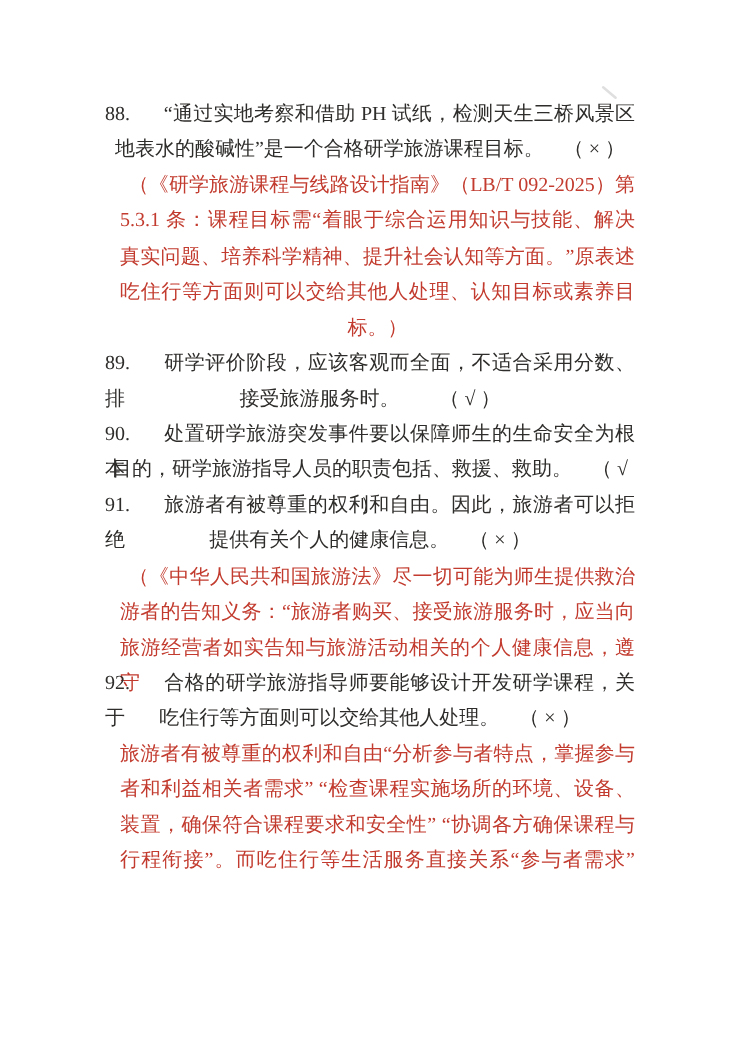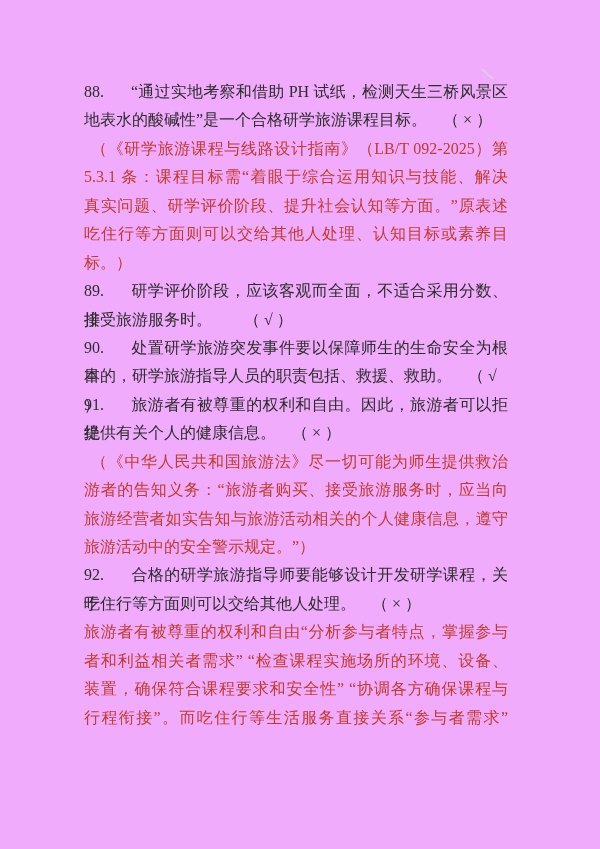--- a/index.html
+++ b/index.html
@@ -1,42 +1,42 @@
 <!DOCTYPE html>
 <html><head>
 <meta charset="utf-8">
 <style>
   html, body { margin: 0; padding: 0; background: #e8e8e8; }
   .page {
     position: relative;
     width: 600px;
     height: 849px;
-    background: #f0abfc;
+    background: #ffffff;
     overflow: hidden;
     font-family: "Liberation Serif", "DejaVu Serif", serif;
   }
   .content {
     position: absolute;
     left: 84px;
     top: 78px;
     width: 424px;
   }
   .ln {
     font-size: 16px;
     line-height: 28.45px;
     height: 28.45px;
     color: #2e2d2b;
-    text-align: left;
+    text-align: center;
     white-space: normal;
   }
   .ln.j {
     text-align: justify;
     text-align-last: justify;
   }
-  .ln.r { color: #c23b2e; }
+  .ln.r { color: #c23b2e; margin-left: 12px; }
   .ln.ind { padding-left: 7px; }
   .qnum {
     display: inline-block;
     width: 47px;
   }
   .artifact {
     position: absolute;
     left: 480px;
     top: 73px;
     width: 15px;
@@ -53,37 +53,36 @@
 <div class="page">
   <div class="artifact"></div>
 
   <div class="content">
 
     <div class="ln j"><span class="qnum">88.</span><span>“通过实地考察和借助 PH 试纸，检测天生三桥风景区</span></div>
     <div class="ln">地表水的酸碱性”是一个合格研学旅游课程目标。　（ × ）</div>
 
     <div class="ln r j ind">（《研学旅游课程与线路设计指南》（LB/T 092-2025）第</div>
     <div class="ln r j">5.3.1 条：课程目标需“着眼于综合运用知识与技能、解决</div>
-    <div class="ln r j">真实问题、研学评价阶段、提升社会认知等方面。”原表述</div>
+    <div class="ln r j">真实问题、培养科学精神、提升社会认知等方面。”原表述</div>
     <div class="ln r j">吃住行等方面则可以交给其他人处理、认知目标或素养目</div>
     <div class="ln r">标。）</div>
 
     <div class="ln j"><span class="qnum">89.</span><span>研学评价阶段，应该客观而全面，不适合采用分数、排</span></div>
     <div class="ln">接受旅游服务时。　　（ √ ）</div>
 
     <div class="ln j"><span class="qnum">90.</span><span>处置研学旅游突发事件要以保障师生的生命安全为根本</span></div>
     <div class="ln">目的，研学旅游指导人员的职责包括、救援、救助。　（ √ ）</div>
 
     <div class="ln j"><span class="qnum">91.</span><span>旅游者有被尊重的权利和自由。因此，旅游者可以拒绝</span></div>
     <div class="ln">提供有关个人的健康信息。　（ × ）</div>
 
     <div class="ln r j ind">（《中华人民共和国旅游法》尽一切可能为师生提供救治</div>
     <div class="ln r j">游者的告知义务：“旅游者购买、接受旅游服务时，应当向</div>
     <div class="ln r j">旅游经营者如实告知与旅游活动相关的个人健康信息，遵守</div>
-    <div class="ln r">旅游活动中的安全警示规定。”）</div>
 
     <div class="ln j"><span class="qnum">92.</span><span>合格的研学旅游指导师要能够设计开发研学课程，关于</span></div>
     <div class="ln">吃住行等方面则可以交给其他人处理。　（ × ）</div>
 
     <div class="ln r j">旅游者有被尊重的权利和自由“分析参与者特点，掌握参与</div>
     <div class="ln r j">者和利益相关者需求” “检查课程实施场所的环境、设备、</div>
     <div class="ln r j">装置，确保符合课程要求和安全性” “协调各方确保课程与</div>
     <div class="ln r j">行程衔接”。而吃住行等生活服务直接关系“参与者需求”</div>
 
   </div>

